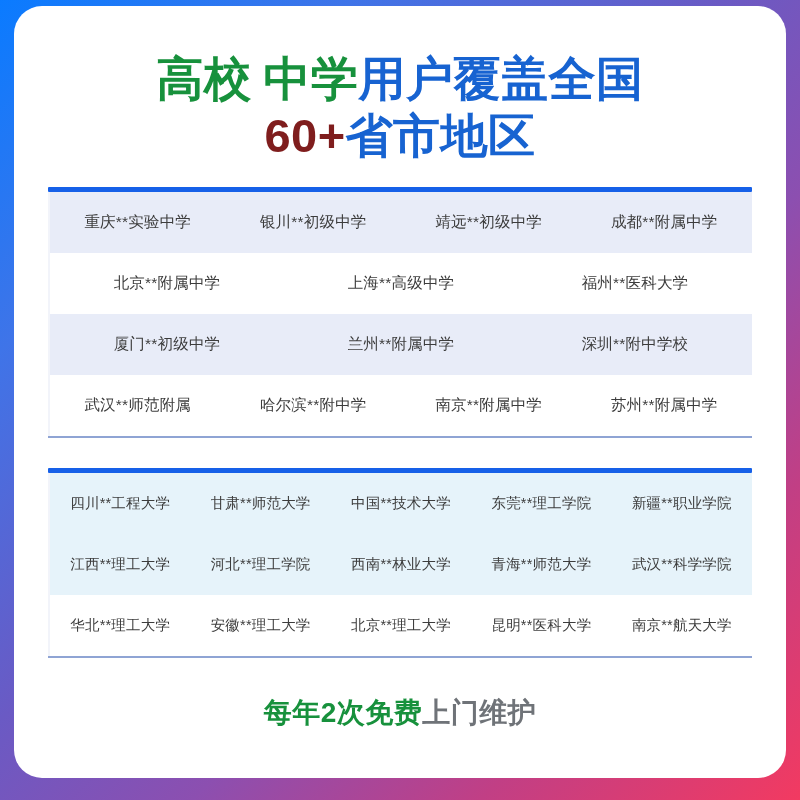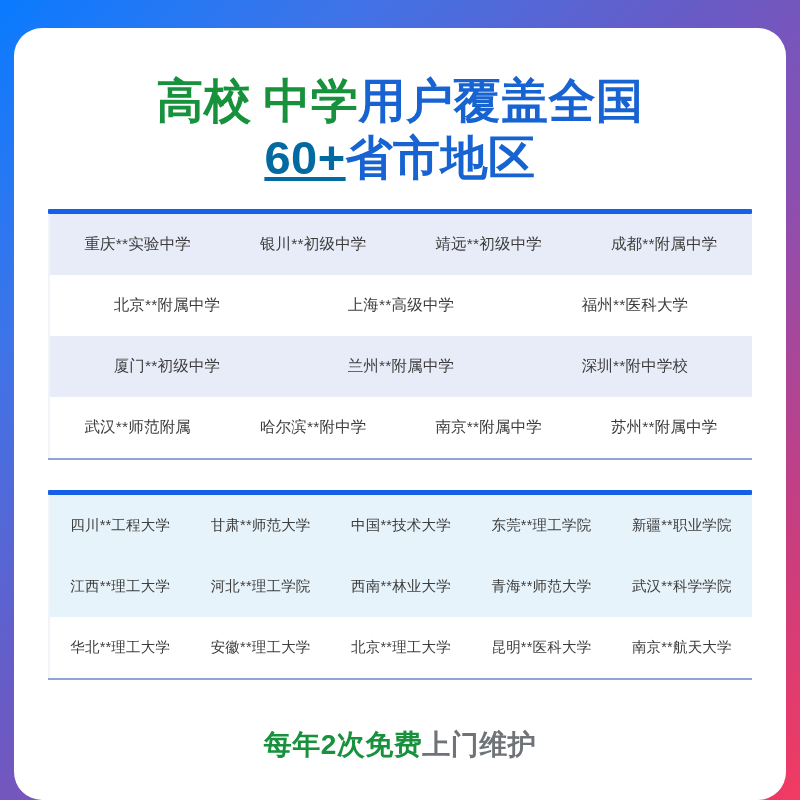--- a/index.html
+++ b/index.html
@@ -17,42 +17,42 @@
         #3f74e8 22%,
         #6a5ac4 45%,
         #8c4fb0 62%,
         #c13f85 80%,
         #f23a61 100%);
   }
 
   .card {
     position: absolute;
     left: 14px;
-    top: 28px;
+    top: 6px;
     width: 772px;
     height: 772px;
     background: #ffffff;
     border-radius: 28px;
     overflow: hidden;
   }
 
   
   .headline {
     padding-top: 44px;
     text-align: center;
     line-height: 1.22;
     letter-spacing: 0.5px;
   }
   .headline-line {
     font-size: 47px;
     font-weight: bold;
     white-space: nowrap;
   }
   .hl-green  { color: #17913c; }
-  .hl-green2 { color: #0369a1; text-decoration: underline; }
+  .hl-green2 { color: #7f1d1d; }
   .hl-blue   { color: #1763d1; }
   .gap-sp { display: inline-block; width: 12px; }
 
   
   .table-block {
     margin: 0 34px;
   }
   .table-top-bar {
     height: 5px;
     background: #1660e8;
@@ -88,21 +88,21 @@
   .t-univ .row.alt { background: #e6f3fa; }
   .t-univ .row     { background: #ffffff; }
 
   .t-univ .row .cell { font-size: 14.5px; }
 
   .block-gap { height: 30px; }
   .before-first-table { height: 22px; }
 
   
   .footer {
-    margin-top: 46px;
+    margin-top: 36px;
     text-align: center;
     font-size: 28px;
     font-weight: bold;
     white-space: nowrap;
     letter-spacing: 0.5px;
   }
   .ft-green { color: #17913c; }
   .ft-gray  { color: #6f7378; }
 </style>
 </head>

